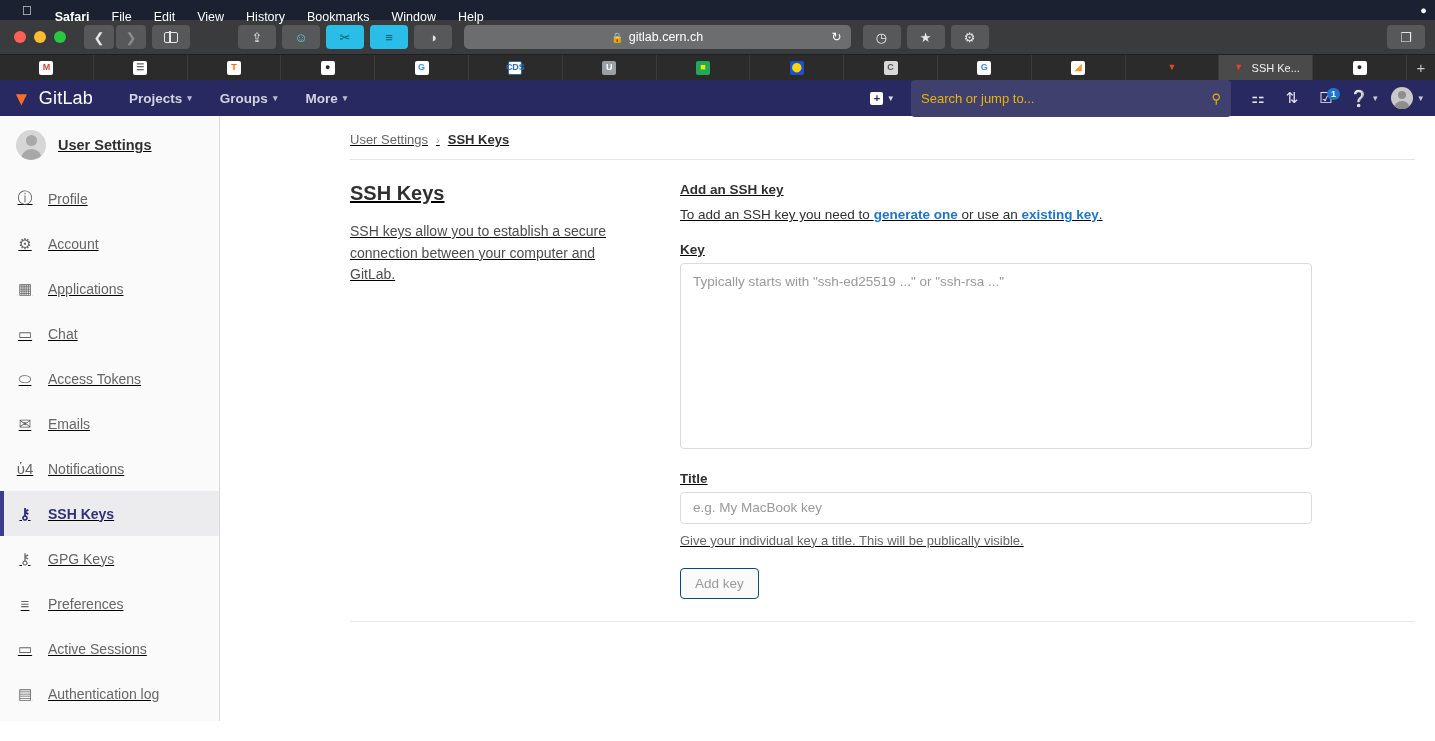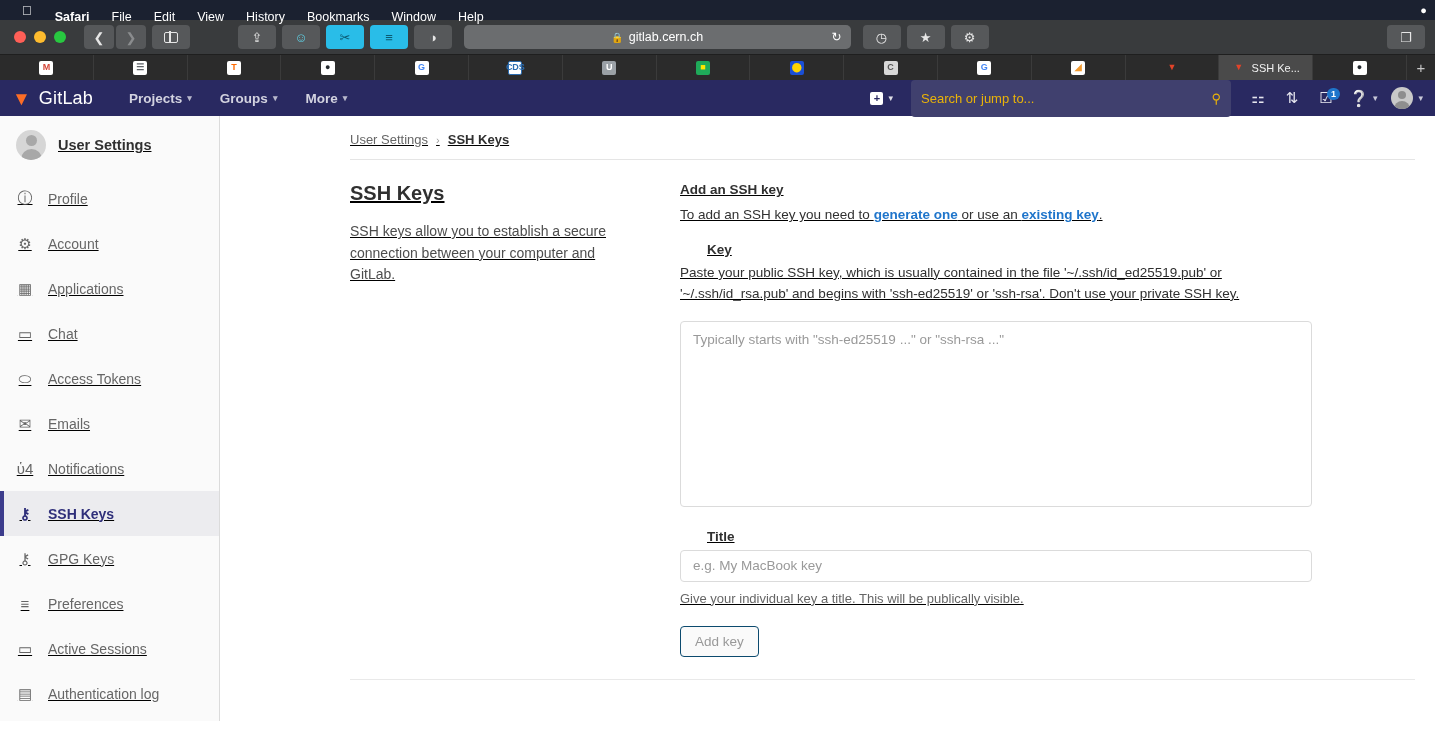--- a/index.html
+++ b/index.html
@@ -208,21 +208,21 @@
 
   .two-col { display: flex; padding: 22px 20px 0 130px; gap: 60px; }
   .col-left { width: 270px; flex: 0 0 270px; }
   .col-left h2 { font-size: 20px; color: #303030; font-weight: bold; margin-bottom: 16px; }
   .col-left p { font-size: 14px; color: #4d4d4d; line-height: 1.55; }
 
   .col-right { flex: 1; max-width: 632px; }
   .fh { font-size: 13.5px; font-weight: bold; color: #303030; margin-bottom: 8px; }
   .fp { font-size: 13.5px; color: #303030; line-height: 1.55; margin-bottom: 16px; }
   .fp a { color: #1f75cb; text-decoration: none; font-weight: bold; }
-  .label { font-size: 13.5px; font-weight: bold; color: #303030; margin-bottom: 6px; margin-left: 27px; }
+  .label { font-size: 13.5px; font-weight: bold; color: #303030; margin-bottom: 6px; }
 
   textarea.key-area {
     width: 100%; height: 186px;
     border: 1px solid #dbdbdb; border-radius: 4px;
     padding: 10px 12px; font-size: 13.5px;
     font-family: "Liberation Sans", sans-serif;
     color: #303030; resize: none; outline: none;
     background: #fff;
   }
   textarea.key-area::placeholder { color: #999; }
@@ -467,21 +467,20 @@
         <p>SSH keys allow you to establish a secure connection between your computer and GitLab.</p>
       </div>
 
       <div class="col-right">
         <div class="fh">Add an SSH key</div>
         <div class="fp">
           <span>To add an SSH key you need to </span><a href="#">generate one</a><span> or use an </span><a href="#">existing key</a><span>.</span>
         </div>
 
         <div class="label">Key</div>
-        <div class="fp">Paste your public SSH key, which is usually contained in the file '~/.ssh/id_ed25519.pub' or '~/.ssh/id_rsa.pub' and begins with 'ssh-ed25519' or 'ssh-rsa'. Don't use your private SSH key.</div>
 
         <textarea class="key-area" placeholder="Typically starts with &quot;ssh-ed25519 ...&quot; or &quot;ssh-rsa ...&quot;" style=""></textarea>
 
         <div class="row2">
           <div class="f-col">
             <div class="label">Title</div>
             <input class="txt" type="text" placeholder="e.g. My MacBook key" style="">
             <div class="help">Give your individual key a title. This will be publically visible.</div>
           </div>
         </div>

